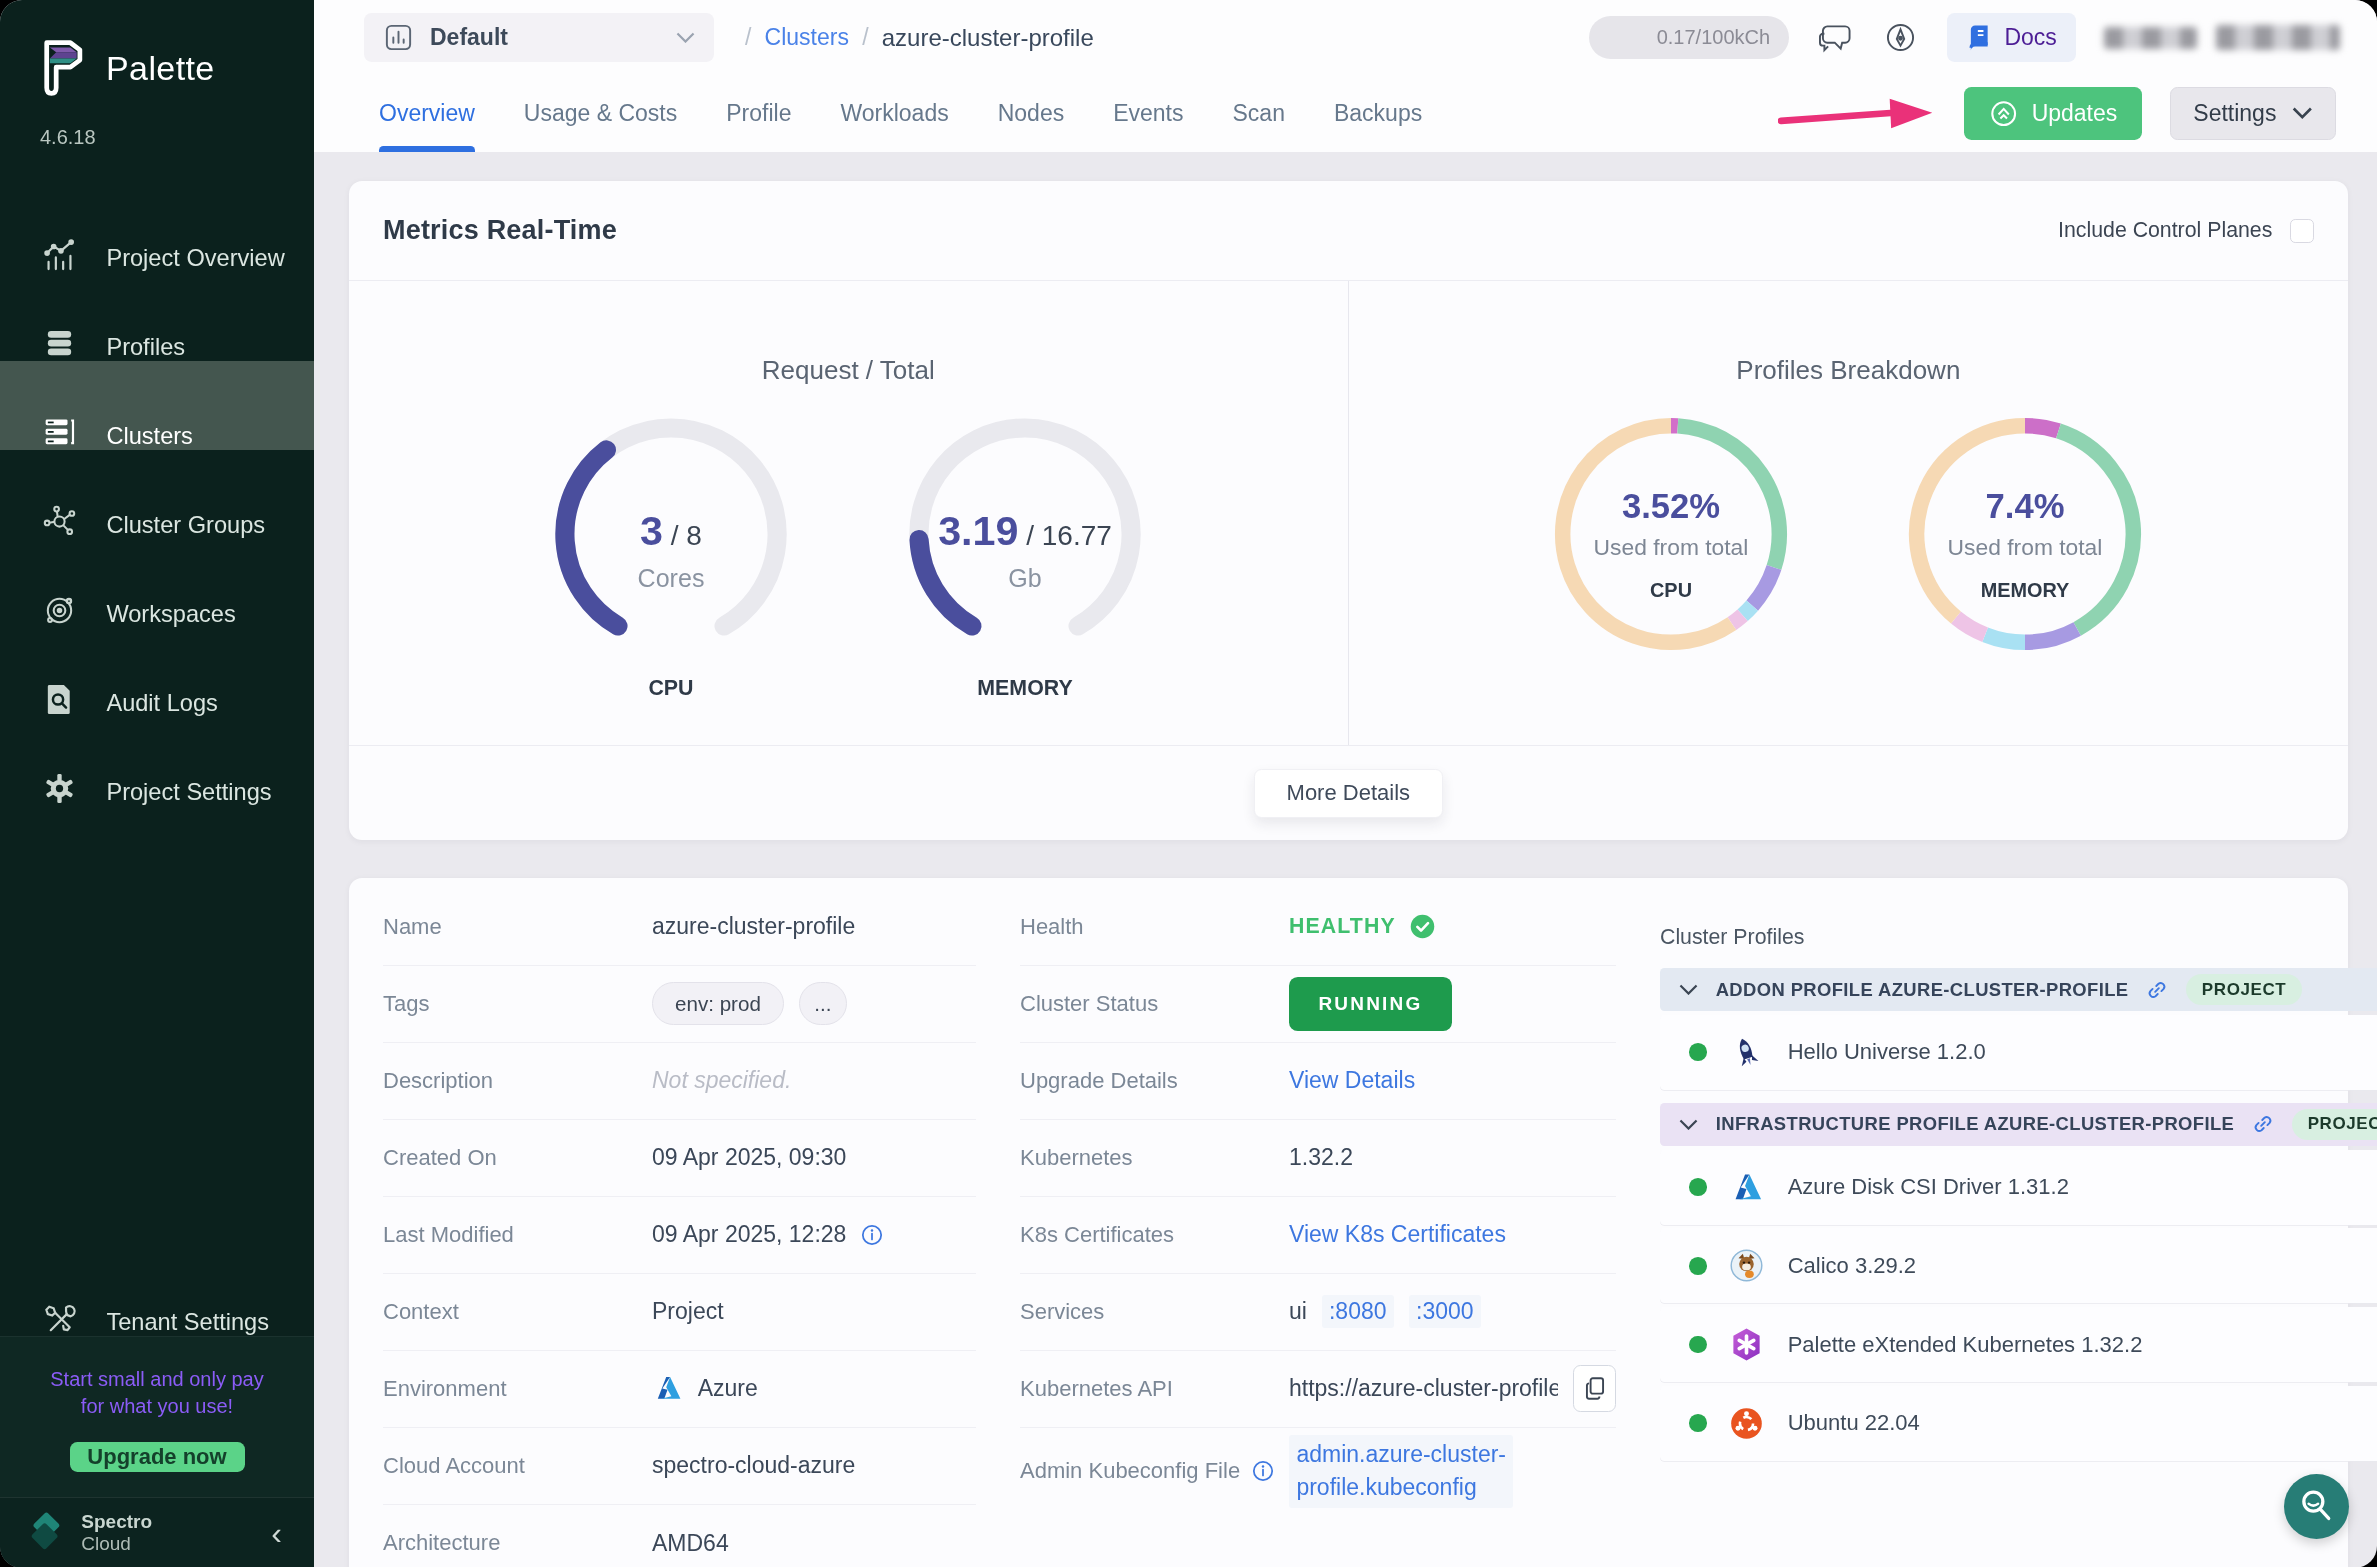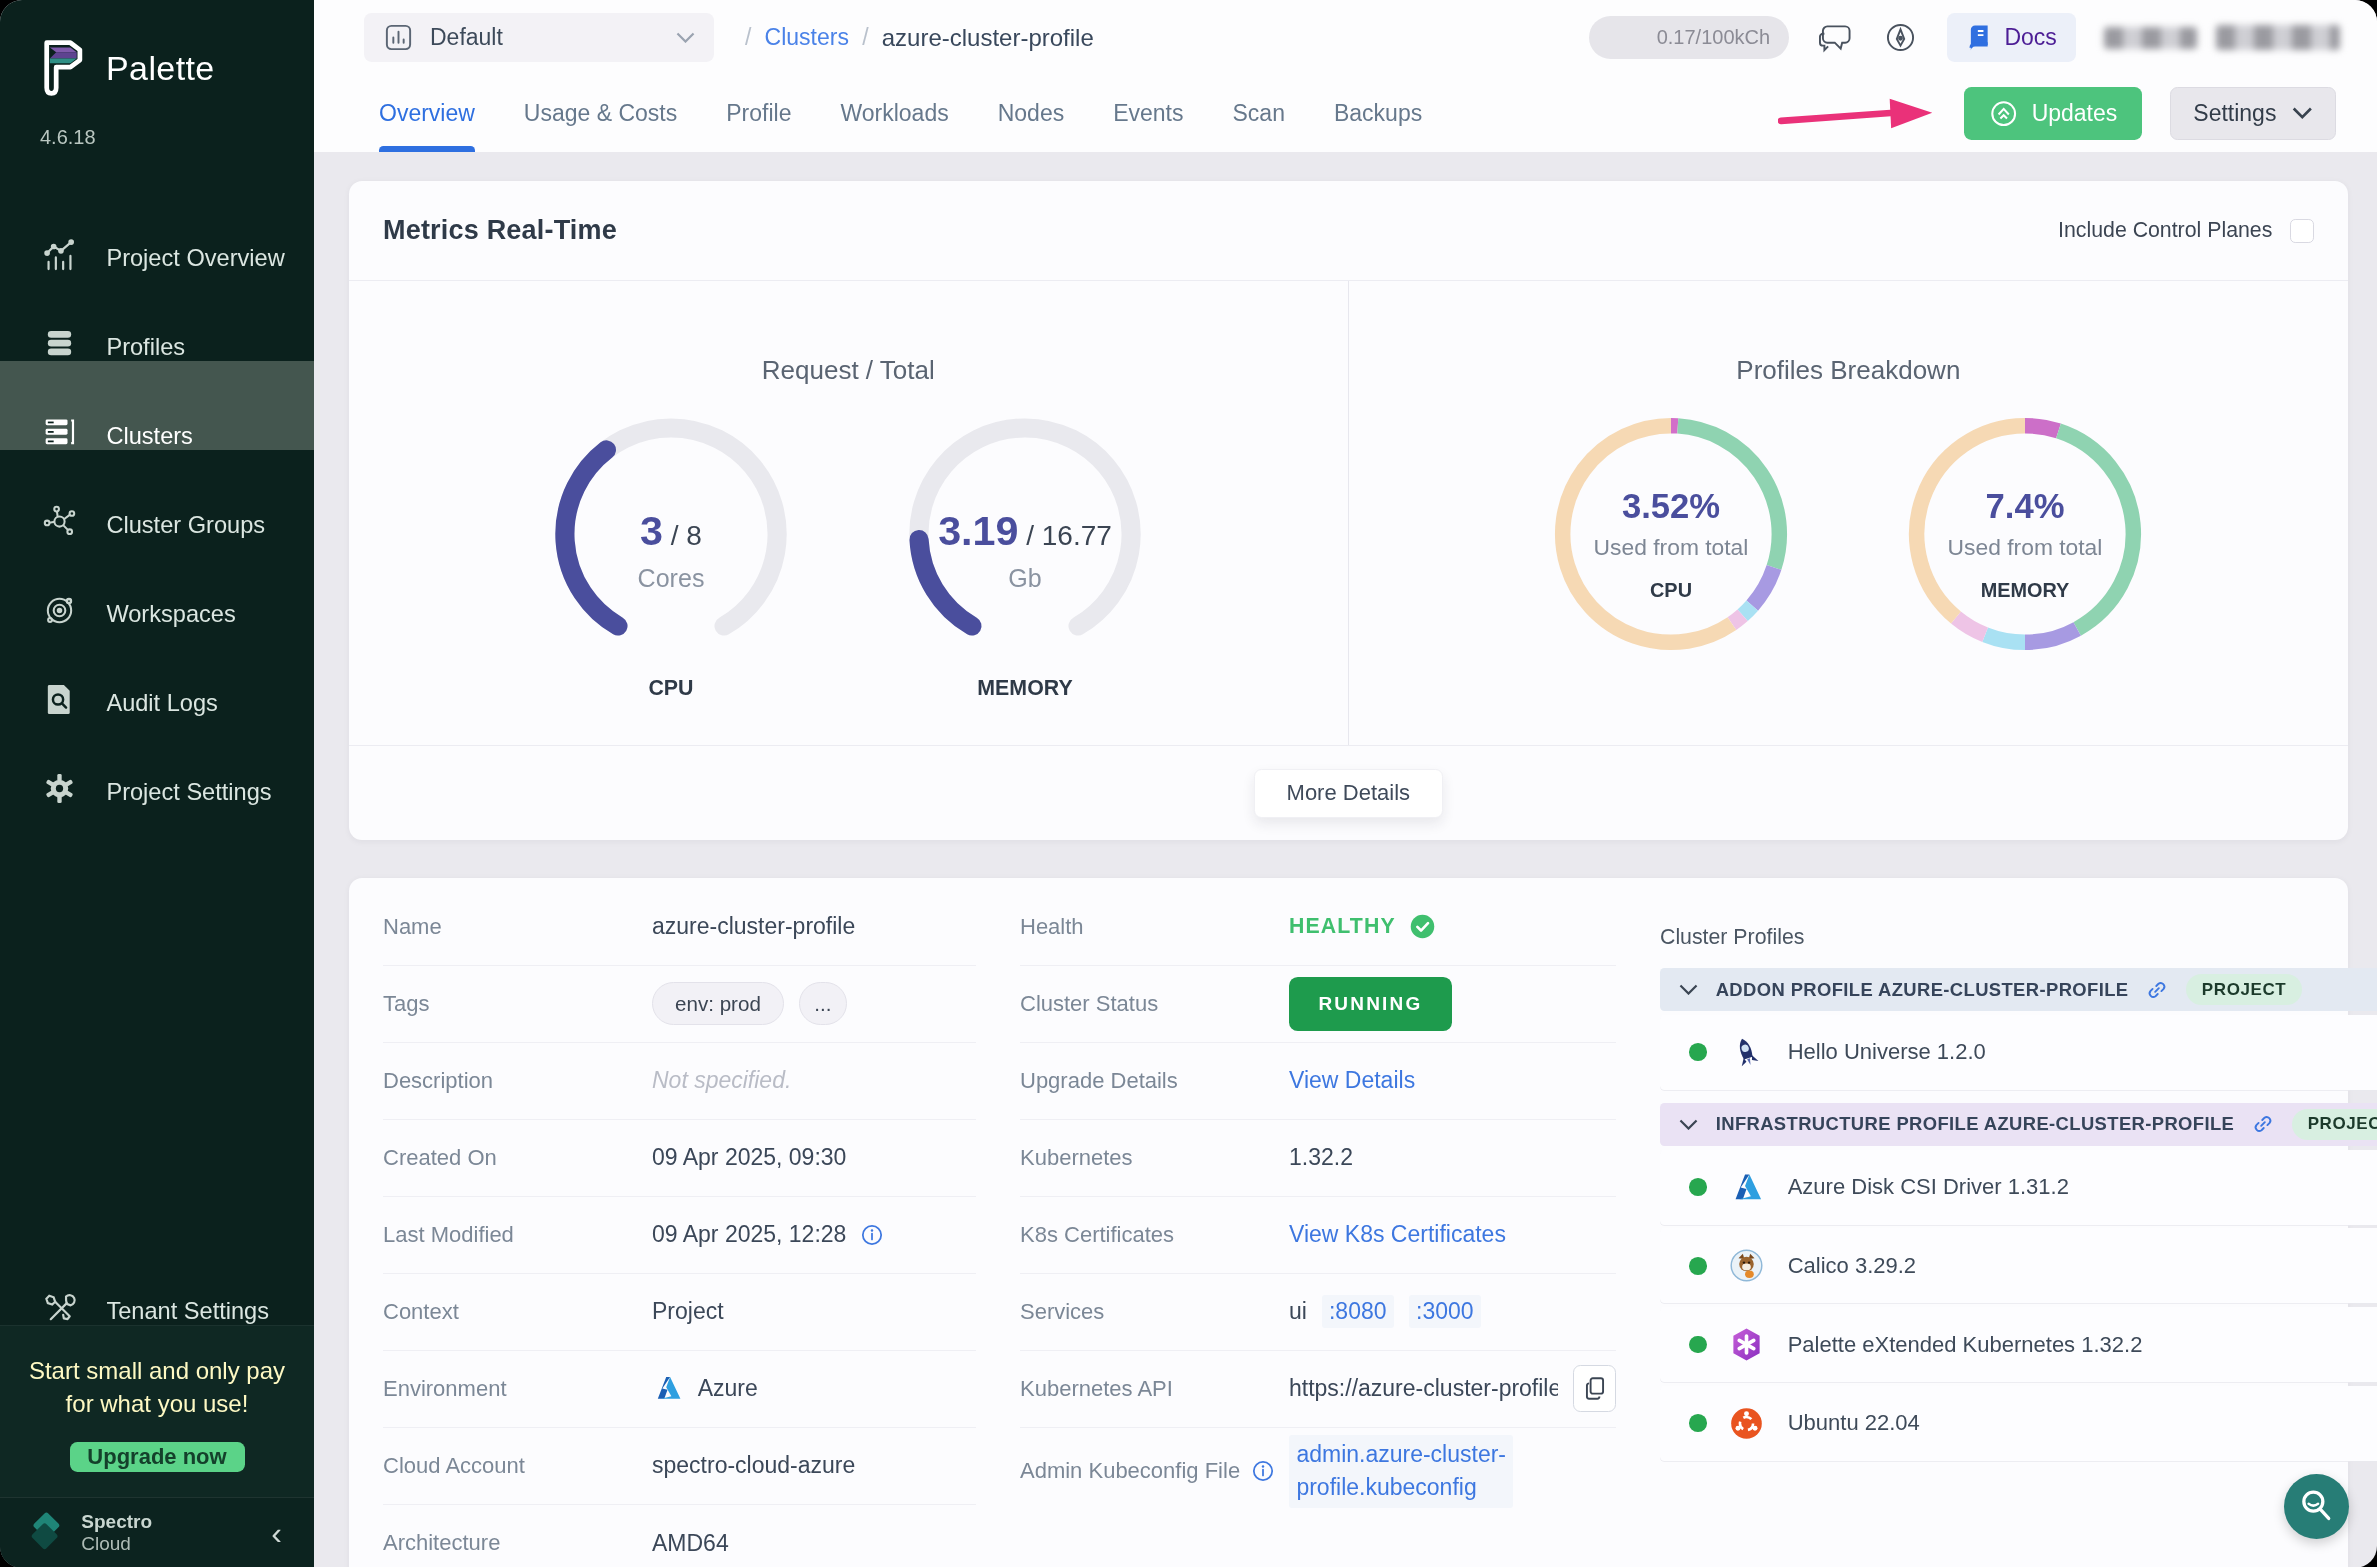--- a/index.html
+++ b/index.html
@@ -14,32 +14,32 @@
   .version { font-size:20px; color:#b9c6c0; margin:28px 0 0 40px; }
   .nav { margin-top:34px; display:flex; flex-direction:column; }
   .nav-item { height:89px; display:flex; align-items:flex-end; padding-left:42px; cursor:pointer; }
   .nav-item.active { background:#44564f; }
   .nav-icon { width:35px; height:35px; color:#c8d4ce; margin-right:29.4px; flex-shrink:0; }
   .nav-item.active .nav-icon { color:#fff; }
   .nav-label { font-size:23.6px; color:#dbe6e1; }
   .nav-item.active .nav-label { color:#fff; }
   .tenant-wrap { margin-top:auto; }
   .promo { background:#0f2823; border-top:0.7px solid rgba(255,255,255,.05); padding:29.4px 22px 25px; text-align:center; }
-  .promo-text { font-size:24px; line-height:1.35; color:#fef9c3; }
+  .promo-text { font-size:20px; line-height:1.35; color:#8b5cf6; }
   .promo-btn { display:block; margin:22px auto 0; width:175px; height:30px; background:#5bd388; color:#14402b; font-weight:bold; font-size:22px; border:none; border-radius:7.4px; font-family:inherit; cursor:pointer; }
   .side-footer { height:71px; background:#0c231f; border-top:0.7px solid rgba(255,255,255,.08); display:flex; align-items:center; padding:0 32px 0 23.6px; gap:14.7px; }
   .sf-logo { width:43px; height:43px; }
   .sf-text { font-size:19px; line-height:1.15; color:#aebcb6; }
   .sf-text b { color:#c9d6d0; font-weight:bold; }
   .collapse { margin-left:auto; font-size:32px; color:#cfd9d5; cursor:pointer; line-height:1; }
 
   
   .main { flex:1; display:flex; flex-direction:column; min-width:0; }
   .topbar { height:75px; background:#fdfdfe; display:flex; align-items:center; padding:0 37px 0 50px; }
-  .proj-select { width:350px; height:49px; background:#f3f2f6; border-radius:7.4px; display:flex; align-items:center; padding:0 19px; gap:16px; cursor:pointer; }
+  .proj-select { width:350px; height:49px; background:#f3f2f6; border-radius:7.4px; display:flex; align-items:center; padding:0 19px; gap:16px; cursor:pointer;font-weight:bold; }
   .proj-icon { width:31px; height:31px; color:#5b6674; }
   .proj-label { font-size:23px; color:#3d4a5a; }
   .proj-caret { margin-left:auto; width:19px; height:11.8px; color:#9aa3b0; }
   .crumbs { display:flex; align-items:center; gap:13.2px; margin-left:31px; font-size:23px; }
   .crumb-sep { color:#b9c1cc; }
   .crumb-link { color:#4a82e8; cursor:pointer; text-decoration:none; }
   .crumb-cur { color:#39485c; font-size:24px; font-weight:500; }
   .top-right { margin-left:auto; display:flex; align-items:center; gap:28px; }
   .usage-pill { width:200px; height:43px; background:#e6e5ea; border-radius:735px; display:flex; align-items:center; justify-content:flex-end; padding-right:19px; font-size:20px; color:#8b8b95; }
   .tb-icon { width:37px; height:37px; color:#49525e; cursor:pointer; }

